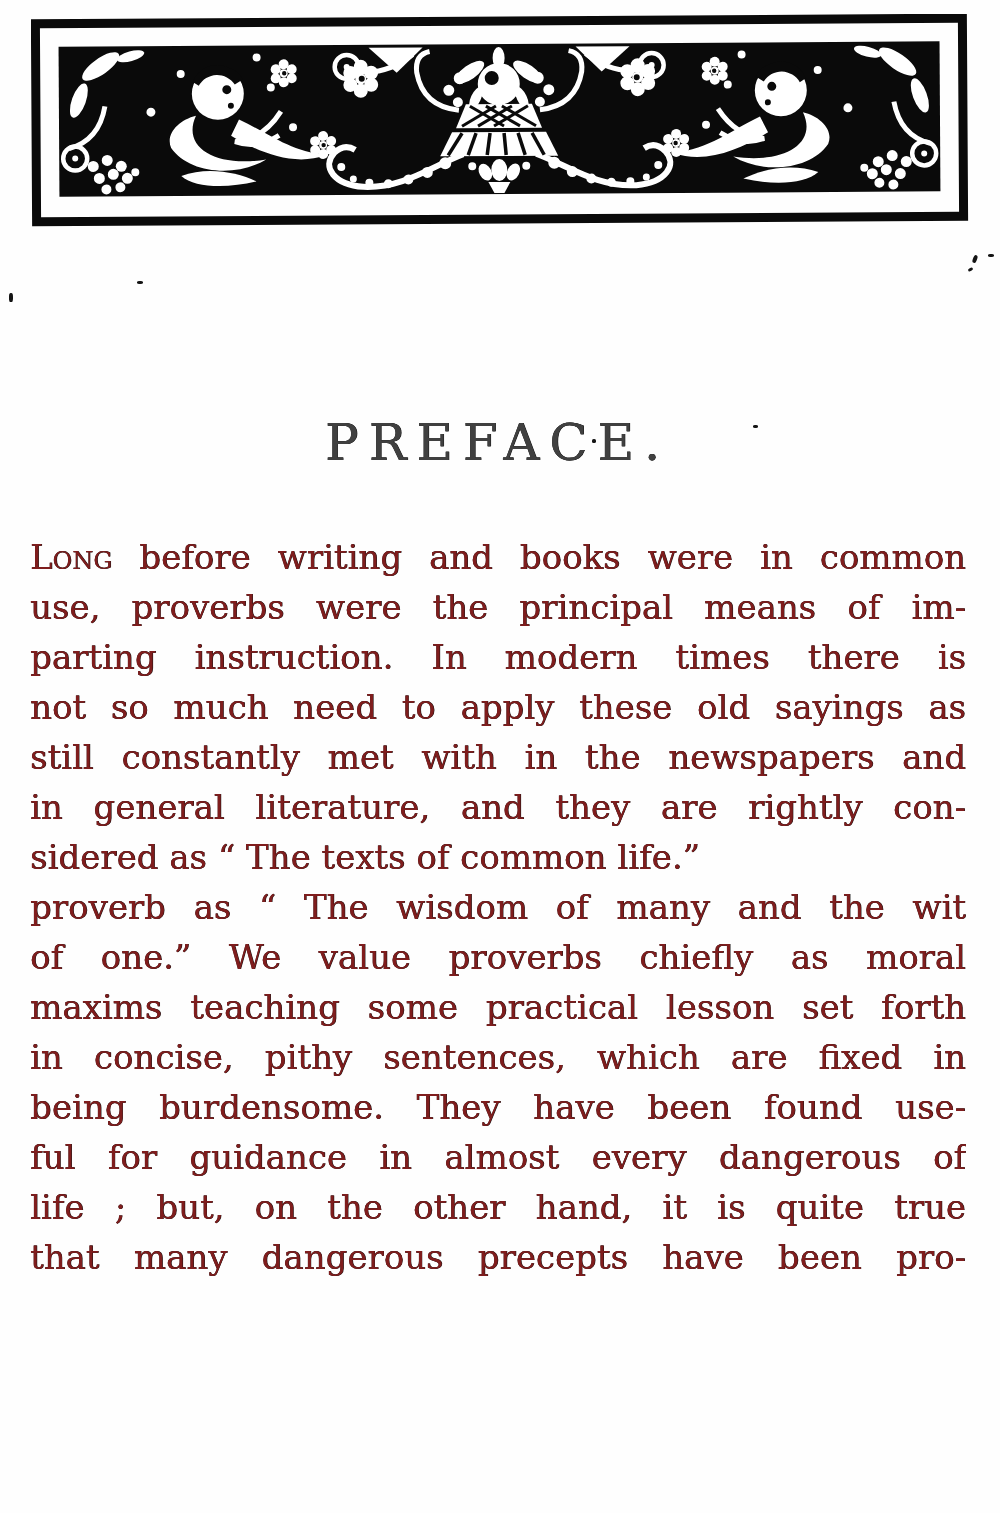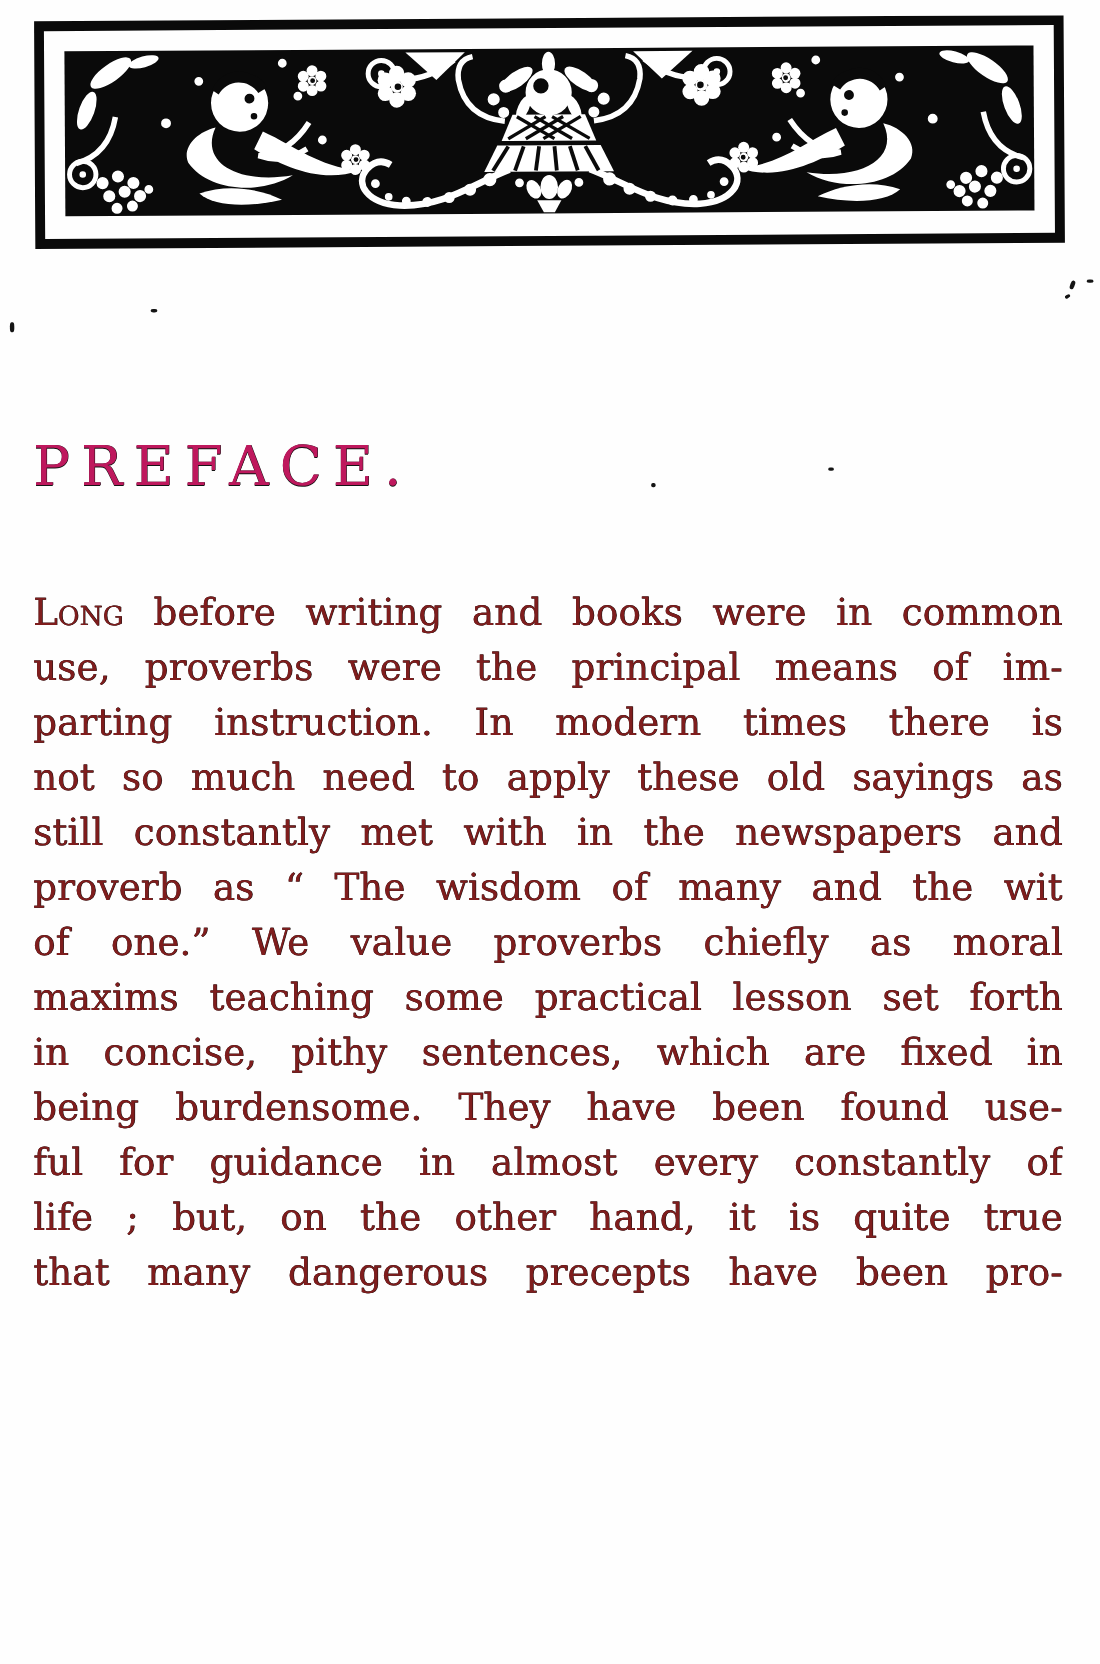--- a/index.html
+++ b/index.html
@@ -15,26 +15,26 @@
     background: #fefefe;
   }
   .headpiece {
     position: absolute;
     left: 31px; top: 14px;
     width: 938px; height: 214px;
   }
   .headpiece svg { width: 100%; height: 100%; display: block; }
   .title {
     position: absolute;
-    left: 30px; top: 395px;
+    left: 30px; top: 414px;
     width: 935px;
-    text-align: left;
+    text-align: center;
     font-size: 50px;
     letter-spacing: 10px;
-    color: #be185d;
+    color: #404040;
     font-weight: 500;
     text-shadow: 0.5px 0 0 #151515, 0 0.4px 0 #151515;
     white-space: nowrap;
   }
   .body-text {
     position: absolute;
     left: 30px; top: 532px;
     width: 936px;
     color: #7f1d1d;
     font-size: 34px;
@@ -216,26 +216,28 @@
 
   <div class="title">PREFACE.</div>
 
   <div class="body-text">
     <div>
       <div class="line"><span class="lead-word">Long</span> <span>before writing and books were in common</span></div>
       <div class="line">use, proverbs were the principal means of im-</div>
       <div class="line">parting instruction.  In modern times there is</div>
       <div class="line">not so much need to apply these old sayings as</div>
       <div class="line">still constantly met with in the newspapers and</div>
+      <div class="line">in general literature, and they are rightly con-</div>
+      <div class="line para-end">sidered as “ The texts of common life.”</div>
     </div>
     <div>
       <div class="line">proverb as “ The wisdom of many and the wit</div>
       <div class="line">of one.”  We value proverbs chiefly as moral</div>
       <div class="line">maxims teaching some practical lesson set forth</div>
       <div class="line">in concise, pithy sentences, which are fixed in</div>
       <div class="line">being burdensome.  They have been found use-</div>
-      <div class="line">ful for guidance in almost every constantly of</div>
+      <div class="line">ful for guidance in almost every dangerous of</div>
       <div class="line">life ; but, on the other hand, it is quite true</div>
       <div class="line">that many dangerous precepts have been pro-</div>
     </div>
   </div>
 
 </div>
 
 </body></html>

